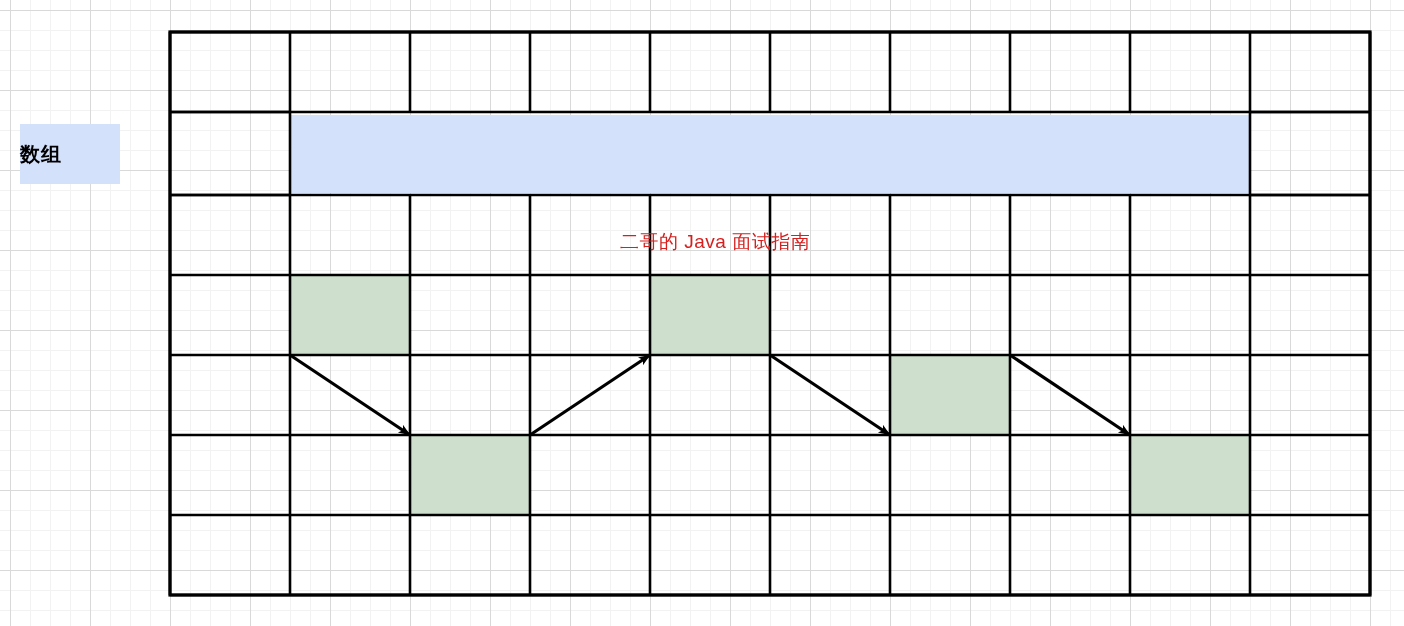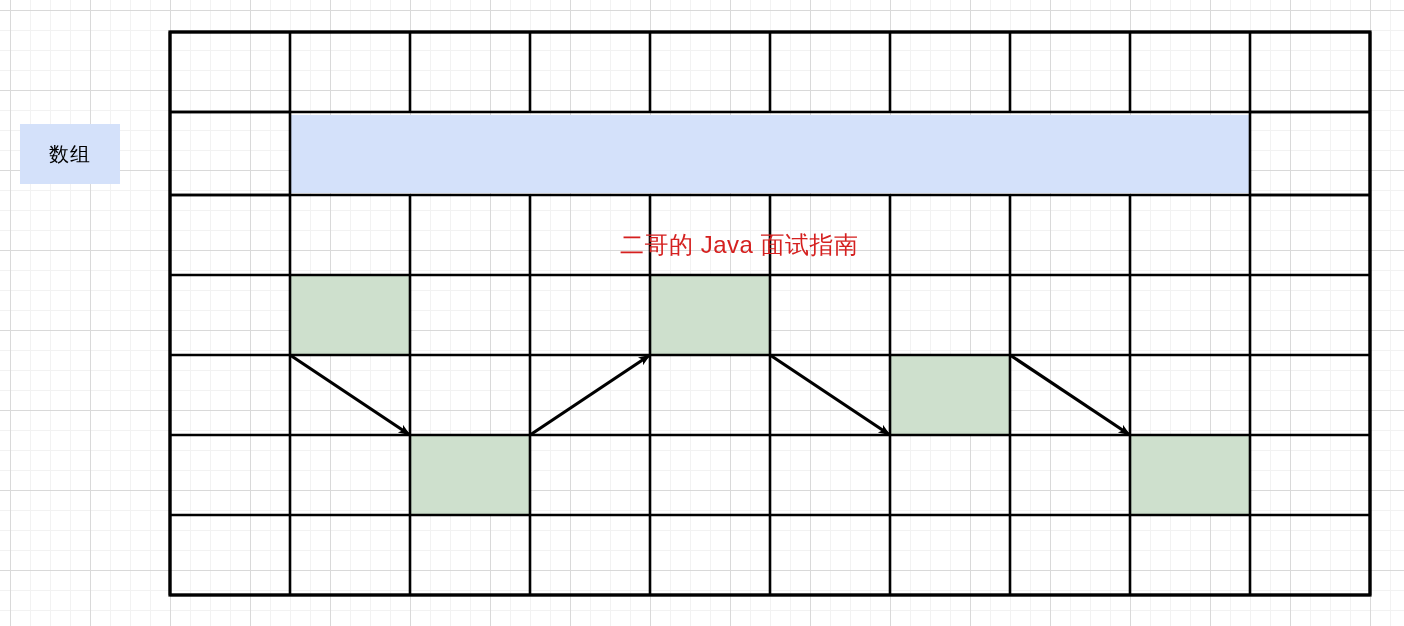--- a/index.html
+++ b/index.html
@@ -27,34 +27,35 @@
       10px 10px,
       10px 10px,
       10px 10px,
       10px 10px;
   }
 
   
   .legend{
     position:absolute;
     width:100px;height:60px;
-    display:flex;align-items:center;justify-content:center;
+    display:flex;align-items:center;justify-content:flex-start;
     font-size:20px;color:#000000;
     letter-spacing:1px;
+    font-weight:bold;
   }
   #legend-array{left:20px;top:124px;background:#d4e1fa;}
   #legend-list {left:20px;top:310px;background:#cee0cd;}
 
   
   #diagram{position:absolute;left:0;top:0;width:1404px;height:626px;}
 
   .watermark{
     position:absolute;
     left:620px;top:229px;
-    font-size:24px;
+    font-size:19px;
     color:#d5201f;
     white-space:nowrap;
     letter-spacing:0.5px;
   }
 </style>
 </head>
 <body>
 
 <div id="canvas">
 

